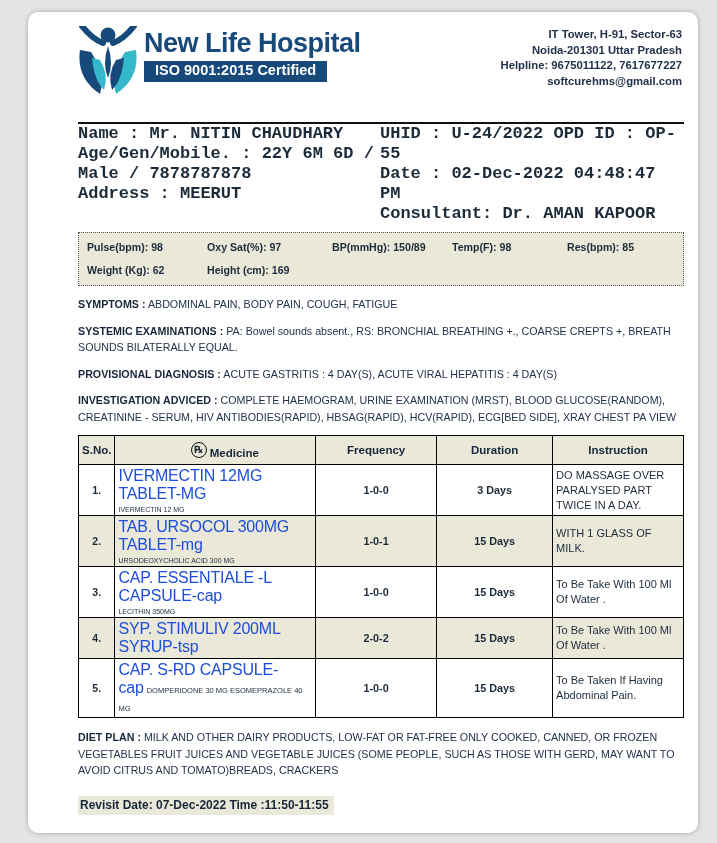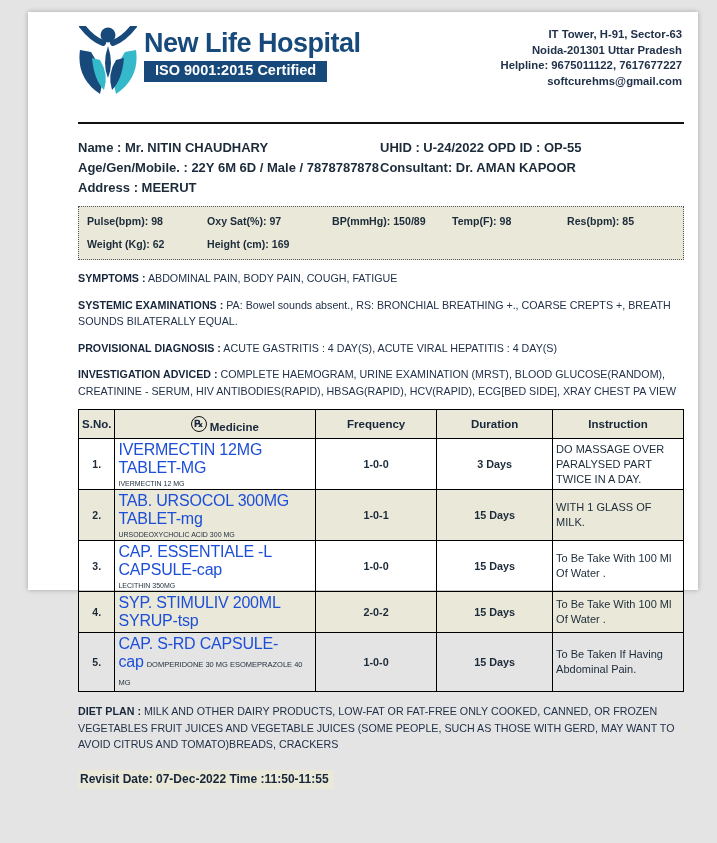--- a/index.html
+++ b/index.html
@@ -3,38 +3,38 @@
 <meta charset="utf-8">
 <style>
   html,body{margin:0;padding:0;}
   body{
     width:717px;height:843px;position:relative;overflow:hidden;
     background:#e4e4e4;
     font-family:"Liberation Sans","DejaVu Sans",sans-serif;
     color:#1c2b3a;
   }
   .page{
-    position:absolute;left:28px;top:12px;width:670px;height:578px;
-    background:#ffffff;box-shadow:0 0 5px rgba(0,0,0,.28);
+    position:absolute;left:28px;top:12px;width:670px;height:821px;
+    background:#ffffff;box-shadow:0 0 5px rgba(0,0,0,.28);border-radius:10px;
   }
   .content{padding:10px 14px 0 50px;}
 
   
   .header{position:relative;height:92px;}
   .brand{display:flex;align-items:flex-start;}
   .logo-svg{width:60px;height:74px;margin-top:4px;}
   .brand-text{margin-left:6px;margin-top:6px;}
   .hospital-name{font-size:27px;font-weight:bold;color:#17497b;letter-spacing:-0.5px;line-height:30px;}
   .iso-badge{display:inline-block;background:#17497b;color:#fff;font-size:14.5px;font-weight:bold;
     padding:1px 11px 4px 11px;margin-top:3px;}
   .addr{position:absolute;right:2px;top:5px;text-align:right;font-size:11.3px;line-height:15.5px;font-weight:600;color:#22324a;}
   .hr-black{border:0;border-top:2px solid #111;margin:8px 0 0 0;}
 
   
-  .patient{display:flex;margin-top:14px;font-size:13px;font-weight:bold;line-height:20px;color:#1c2b3a;}
+  .patient{display:flex;font-size:17px;font-weight:bold;line-height:20px;color:#1c2b3a;font-family:Liberation Mono, monospace;}
   .patient .pcol-l{width:302px;}
   .patient .pcol-r{flex:1;}
 
   
   .vitals{
     margin-top:8px;border:1.5px dotted #555;background:#eae8d8;
     padding:8px 8px 9px 8px;display:grid;
     grid-template-columns:120px 125px 120px 115px 1fr;
     row-gap:11px;font-size:10.6px;font-weight:bold;color:#1c2b3a;
   }
@@ -108,20 +108,21 @@
     <hr class="hr-black">
 
     <div class="patient">
       <div class="pcol-l">
         <div>Name : Mr. NITIN CHAUDHARY</div>
         <div>Age/Gen/Mobile. : 22Y 6M 6D / Male / 7878787878</div>
         <div>Address : MEERUT</div>
       </div>
       <div class="pcol-r">
         <div>UHID : U-24/2022 OPD ID : OP-55</div>
+        <div>Date : 02-Dec-2022 04:48:47 PM</div>
         <div>Consultant: Dr. AMAN KAPOOR</div>
       </div>
     </div>
 
     <div class="vitals">
       <div><span>Pulse(bpm):</span> <span>98</span></div>
       <div><span>Oxy Sat(%):</span> <span>97</span></div>
       <div><span>BP(mmHg):</span> <span>150/89</span></div>
       <div><span>Temp(F):</span> <span>98</span></div>
       <div><span>Res(bpm):</span> <span>85</span></div>

